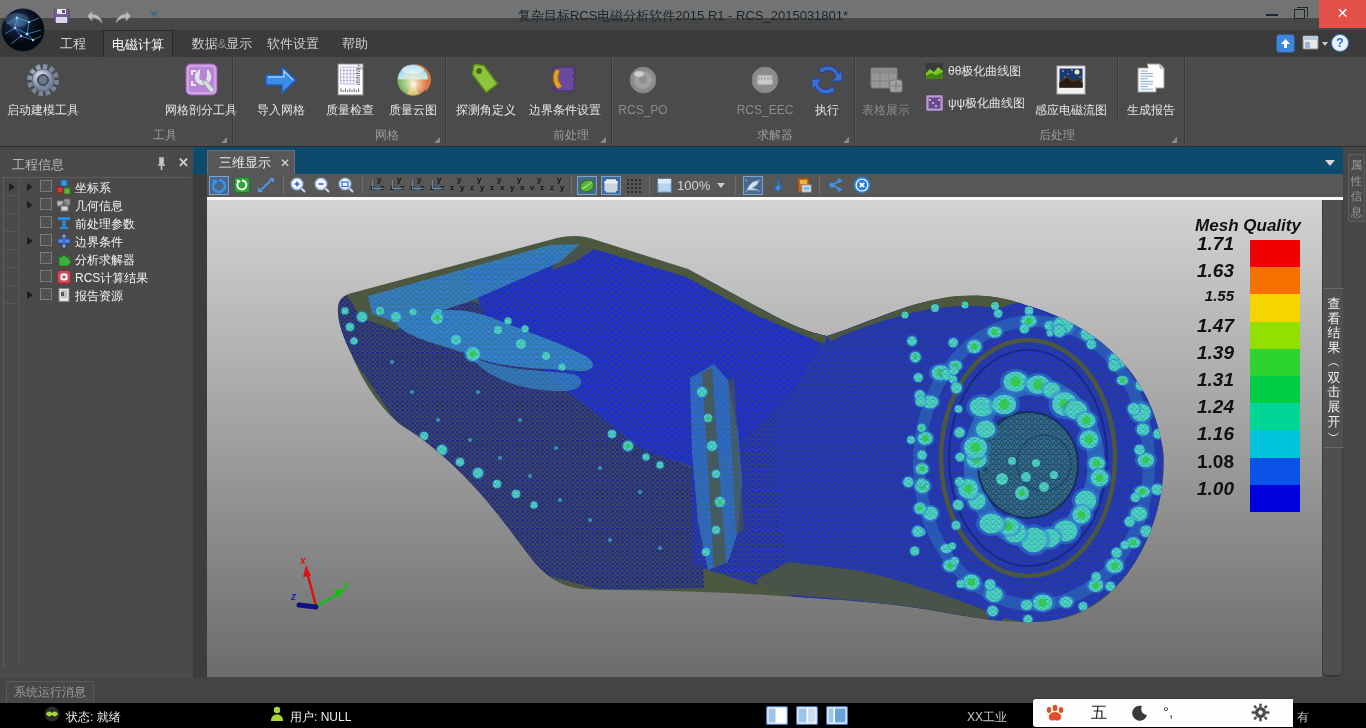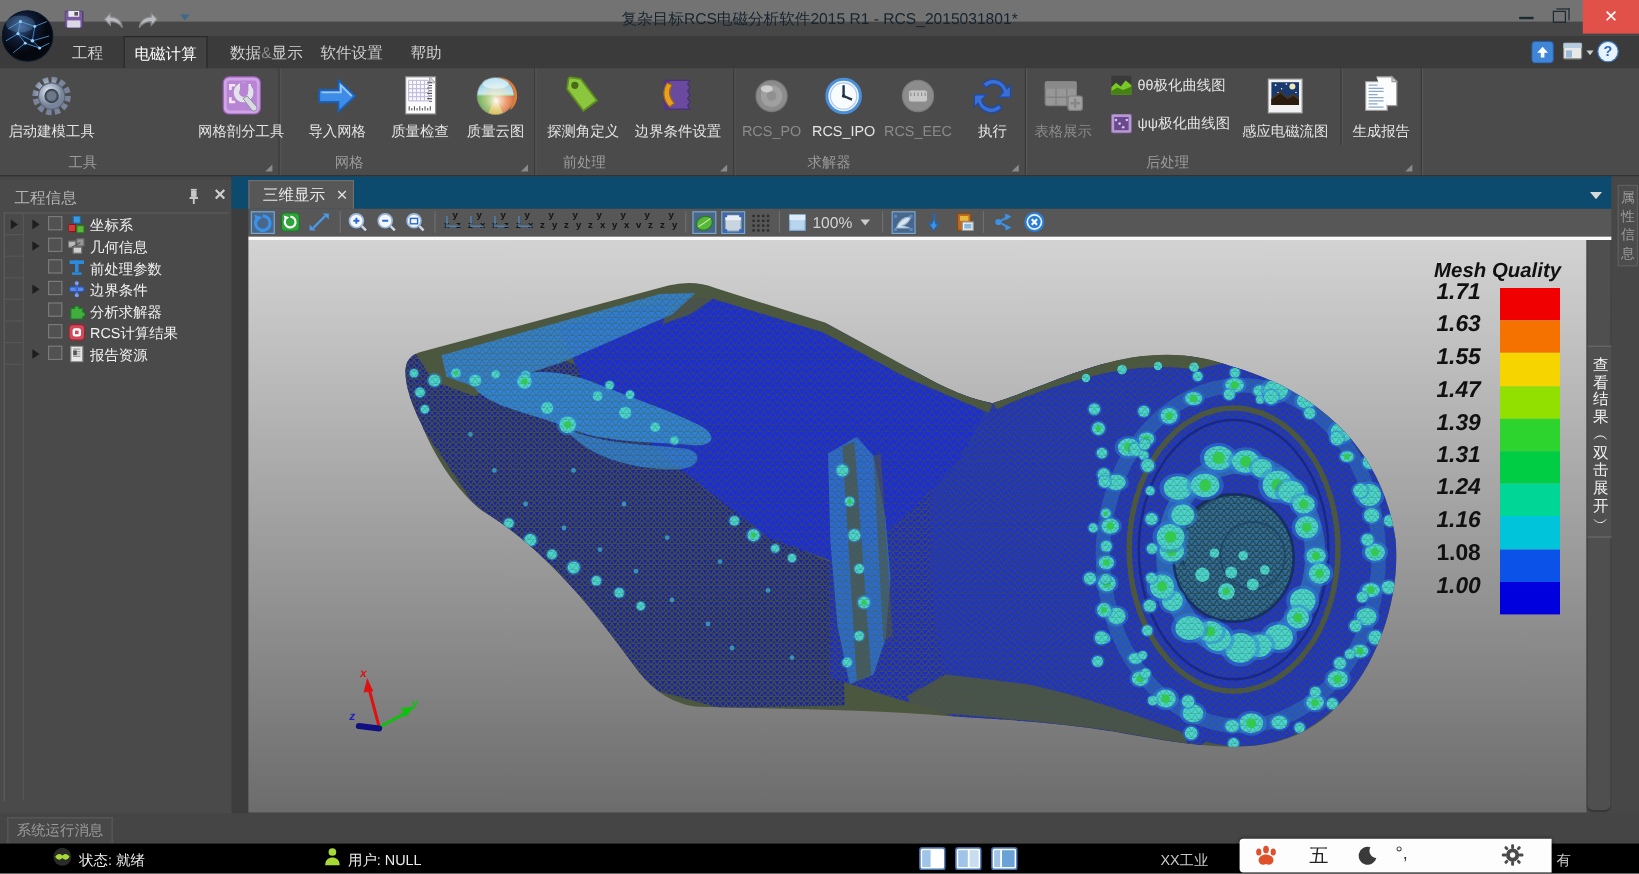--- a/index.html
+++ b/index.html
@@ -11,21 +11,21 @@
 #logo{position:absolute;left:1px;top:8px;width:44px;height:44px;z-index:5}
 #menubar{position:absolute;left:0;top:30px;width:1366px;height:27px;background:#3b3b3b}
 .mtab{position:absolute;top:0;height:27px;line-height:27px;font-size:13px;color:#cfcfcf;text-align:center}
 .mtab.active{background:#424242;border:1px solid #282828;border-bottom:none;color:#fff}
 #ribbon{position:absolute;left:0;top:57px;width:1366px;height:90px;background:#4b4b4b;border-bottom:1px solid #2e2e2e}
 .rsep{position:absolute;top:0;width:2px;height:89px;border-left:1px solid #3a3a3a;border-right:1px solid #575757}
 .ritem{position:absolute;top:5px;text-align:center}
 .ritem .ic{display:block;margin:0 auto 2px auto;width:36px;height:36px}
 .ritem .lb{font-size:12px;color:#e4e4e4;white-space:nowrap}
 .ritem .lb.dis{color:#8b8b8b}
-.rgrp{position:absolute;top:70px;height:18px;font-size:12px;color:#9b9b9b;text-align:left}
+.rgrp{position:absolute;top:70px;height:18px;font-size:12px;color:#9b9b9b;text-align:right}
 .rtri{position:absolute;top:80px;width:0;height:0;border-left:6px solid transparent;border-bottom:6px solid #8a8a8a}
 #leftpanel{position:absolute;left:0;top:150px;width:193px;height:528px;background:#4a4a4a}
 #lp-h{position:absolute;left:12px;top:6px;font-size:13px;color:#b5b5b5}
 #lp-tree{position:absolute;left:3px;top:27px;width:188px;height:491px;border-top:1px solid #5e5e5e;border-left:1px solid #5e5e5e}
 .tcol{position:absolute;left:0;top:0;width:16px;border-right:1px solid #565656}
 .tline{position:absolute;left:0;width:16px;height:1px;background:#565656}
 .texp{position:absolute;width:0;height:0;border-top:4px solid transparent;border-bottom:4px solid transparent;border-left:6px solid #1e1e1e}
 .tcheck{position:absolute;width:12px;height:12px;border:1px solid #7a7a7a;background:#515151}
 .ticon{position:absolute;width:14px;height:14px}
 .ttext{position:absolute;font-size:12px;color:#f2f2f2;white-space:nowrap}
@@ -230,27 +230,20 @@
             <path d="M8 5 L28 5 L26 8 L28 11 L26 14 L28 17 L26 20 L28 23 L26 26 L28 29 L8 29 Z" fill="#6a4a9e" stroke="#4a2f78"></path>
 <rect x="6" y="5" width="5" height="24" fill="#53348a"></rect>
 <path d="M9 7 c-4 6 -4 14 2 20 l4 -3 c-5 -5 -5 -11 -2 -15 z" fill="#e8a020" stroke="#a06a10"></path>
           </svg></span><span class="lb">边界条件设置</span></div>
 <div class="ritem" style="left:583px;width:120px"><span class="ic"><svg width="36" height="36" viewBox="0 0 36 36">
             <circle cx="18" cy="18" r="13" fill="#b8b8b8" opacity="0.6" stroke="#999"></circle>
 <circle cx="18" cy="18" r="9" fill="#a8a8a8" opacity="0.7"></circle>
             <circle cx="18" cy="18" r="4" fill="#909090"></circle>
 <ellipse cx="14" cy="12" rx="5" ry="3" fill="#d8d8d8" opacity="0.8"></ellipse>
           </svg></span><span class="lb dis">RCS_PO</span></div>
-<div class="ritem" style="left:643px;width:120px"><span class="ic"><svg width="36" height="36" viewBox="0 0 36 36">
-            <circle cx="18" cy="18" r="14" fill="#e8f2fb" stroke="#4a90d9" stroke-width="2.5"></circle>
-<circle cx="18" cy="18" r="11" fill="#f8fbff" stroke="#b0cce8"></circle>
-<line x1="18" y1="18" x2="18" y2="9" stroke="#234" stroke-width="2"></line>
-<line x1="18" y1="18" x2="25" y2="21" stroke="#234" stroke-width="2"></line>
-<circle cx="18" cy="18" r="1.5" fill="#234"></circle>
-          </svg></span><span class="lb">RCS_IPO</span></div>
 <div class="ritem" style="left:705px;width:120px"><span class="ic"><svg width="36" height="36" viewBox="0 0 36 36">
             <circle cx="18" cy="18" r="13" fill="#b0b0b0" opacity="0.65" stroke="#999"></circle>
 <rect x="10" y="13" width="16" height="10" rx="2" fill="#c8c8c8" stroke="#909090"></rect>
 <g stroke="#909090">
               <line x1="12" y1="15" x2="12" y2="18"></line>
               <line x1="15" y1="15" x2="15" y2="18"></line>
               <line x1="18" y1="15" x2="18" y2="18"></line>
               <line x1="21" y1="15" x2="21" y2="18"></line>
               <line x1="24" y1="15" x2="24" y2="18"></line>
             </g>
@@ -1016,21 +1009,21 @@
 <text x="343" y="589" font-size="10" fill="#10c010" font-style="italic" font-weight="bold">y</text>
 <line x1="316" y1="607" x2="299" y2="605" stroke="#101080" stroke-width="5"></line>
 <text x="291" y="600" font-size="10" fill="#2020c0" font-style="italic" font-weight="bold">z</text>
 </g>
       </svg>
 <div style="position:absolute;left:986px;top:16px;width:110px;text-align:center;font-size:17px;font-weight:bold;font-style:italic;color:#111">Mesh Quality</div>
 <div style="position:absolute;left:952px;top:33.0px;width:75px;text-align:right;font-size:19px;font-weight:bold;font-style:italic;color:#111">1.71</div>
 <div style="position:absolute;left:1043px;top:40.0px;width:50px;height:27.2px;background:#f00000"></div>
 <div style="position:absolute;left:952px;top:60.2px;width:75px;text-align:right;font-size:19px;font-weight:bold;font-style:italic;color:#111">1.63</div>
 <div style="position:absolute;left:1043px;top:67.2px;width:50px;height:27.2px;background:#f57200"></div>
-<div style="position:absolute;left:952px;top:87.4px;width:75px;text-align:right;font-size:19px;font-weight:bold;font-style:italic;color:#111">1.55</div>
+<div style="position:absolute;left:952px;top:87.4px;width:75px;text-align:right;font-size:15px;font-weight:bold;font-style:italic;color:#111">1.55</div>
 <div style="position:absolute;left:1043px;top:94.4px;width:50px;height:27.2px;background:#f5d400"></div>
 <div style="position:absolute;left:952px;top:114.6px;width:75px;text-align:right;font-size:19px;font-weight:bold;font-style:italic;color:#111">1.47</div>
 <div style="position:absolute;left:1043px;top:121.6px;width:50px;height:27.2px;background:#92e000"></div>
 <div style="position:absolute;left:952px;top:141.8px;width:75px;text-align:right;font-size:19px;font-weight:bold;font-style:italic;color:#111">1.39</div>
 <div style="position:absolute;left:1043px;top:148.8px;width:50px;height:27.2px;background:#2dd42d"></div>
 <div style="position:absolute;left:952px;top:169.0px;width:75px;text-align:right;font-size:19px;font-weight:bold;font-style:italic;color:#111">1.31</div>
 <div style="position:absolute;left:1043px;top:176.0px;width:50px;height:27.2px;background:#00cc44"></div>
 <div style="position:absolute;left:952px;top:196.2px;width:75px;text-align:right;font-size:19px;font-weight:bold;font-style:italic;color:#111">1.24</div>
 <div style="position:absolute;left:1043px;top:203.2px;width:50px;height:27.2px;background:#00d695"></div>
 <div style="position:absolute;left:952px;top:223.4px;width:75px;text-align:right;font-size:19px;font-weight:bold;font-style:italic;color:#111">1.16</div>

